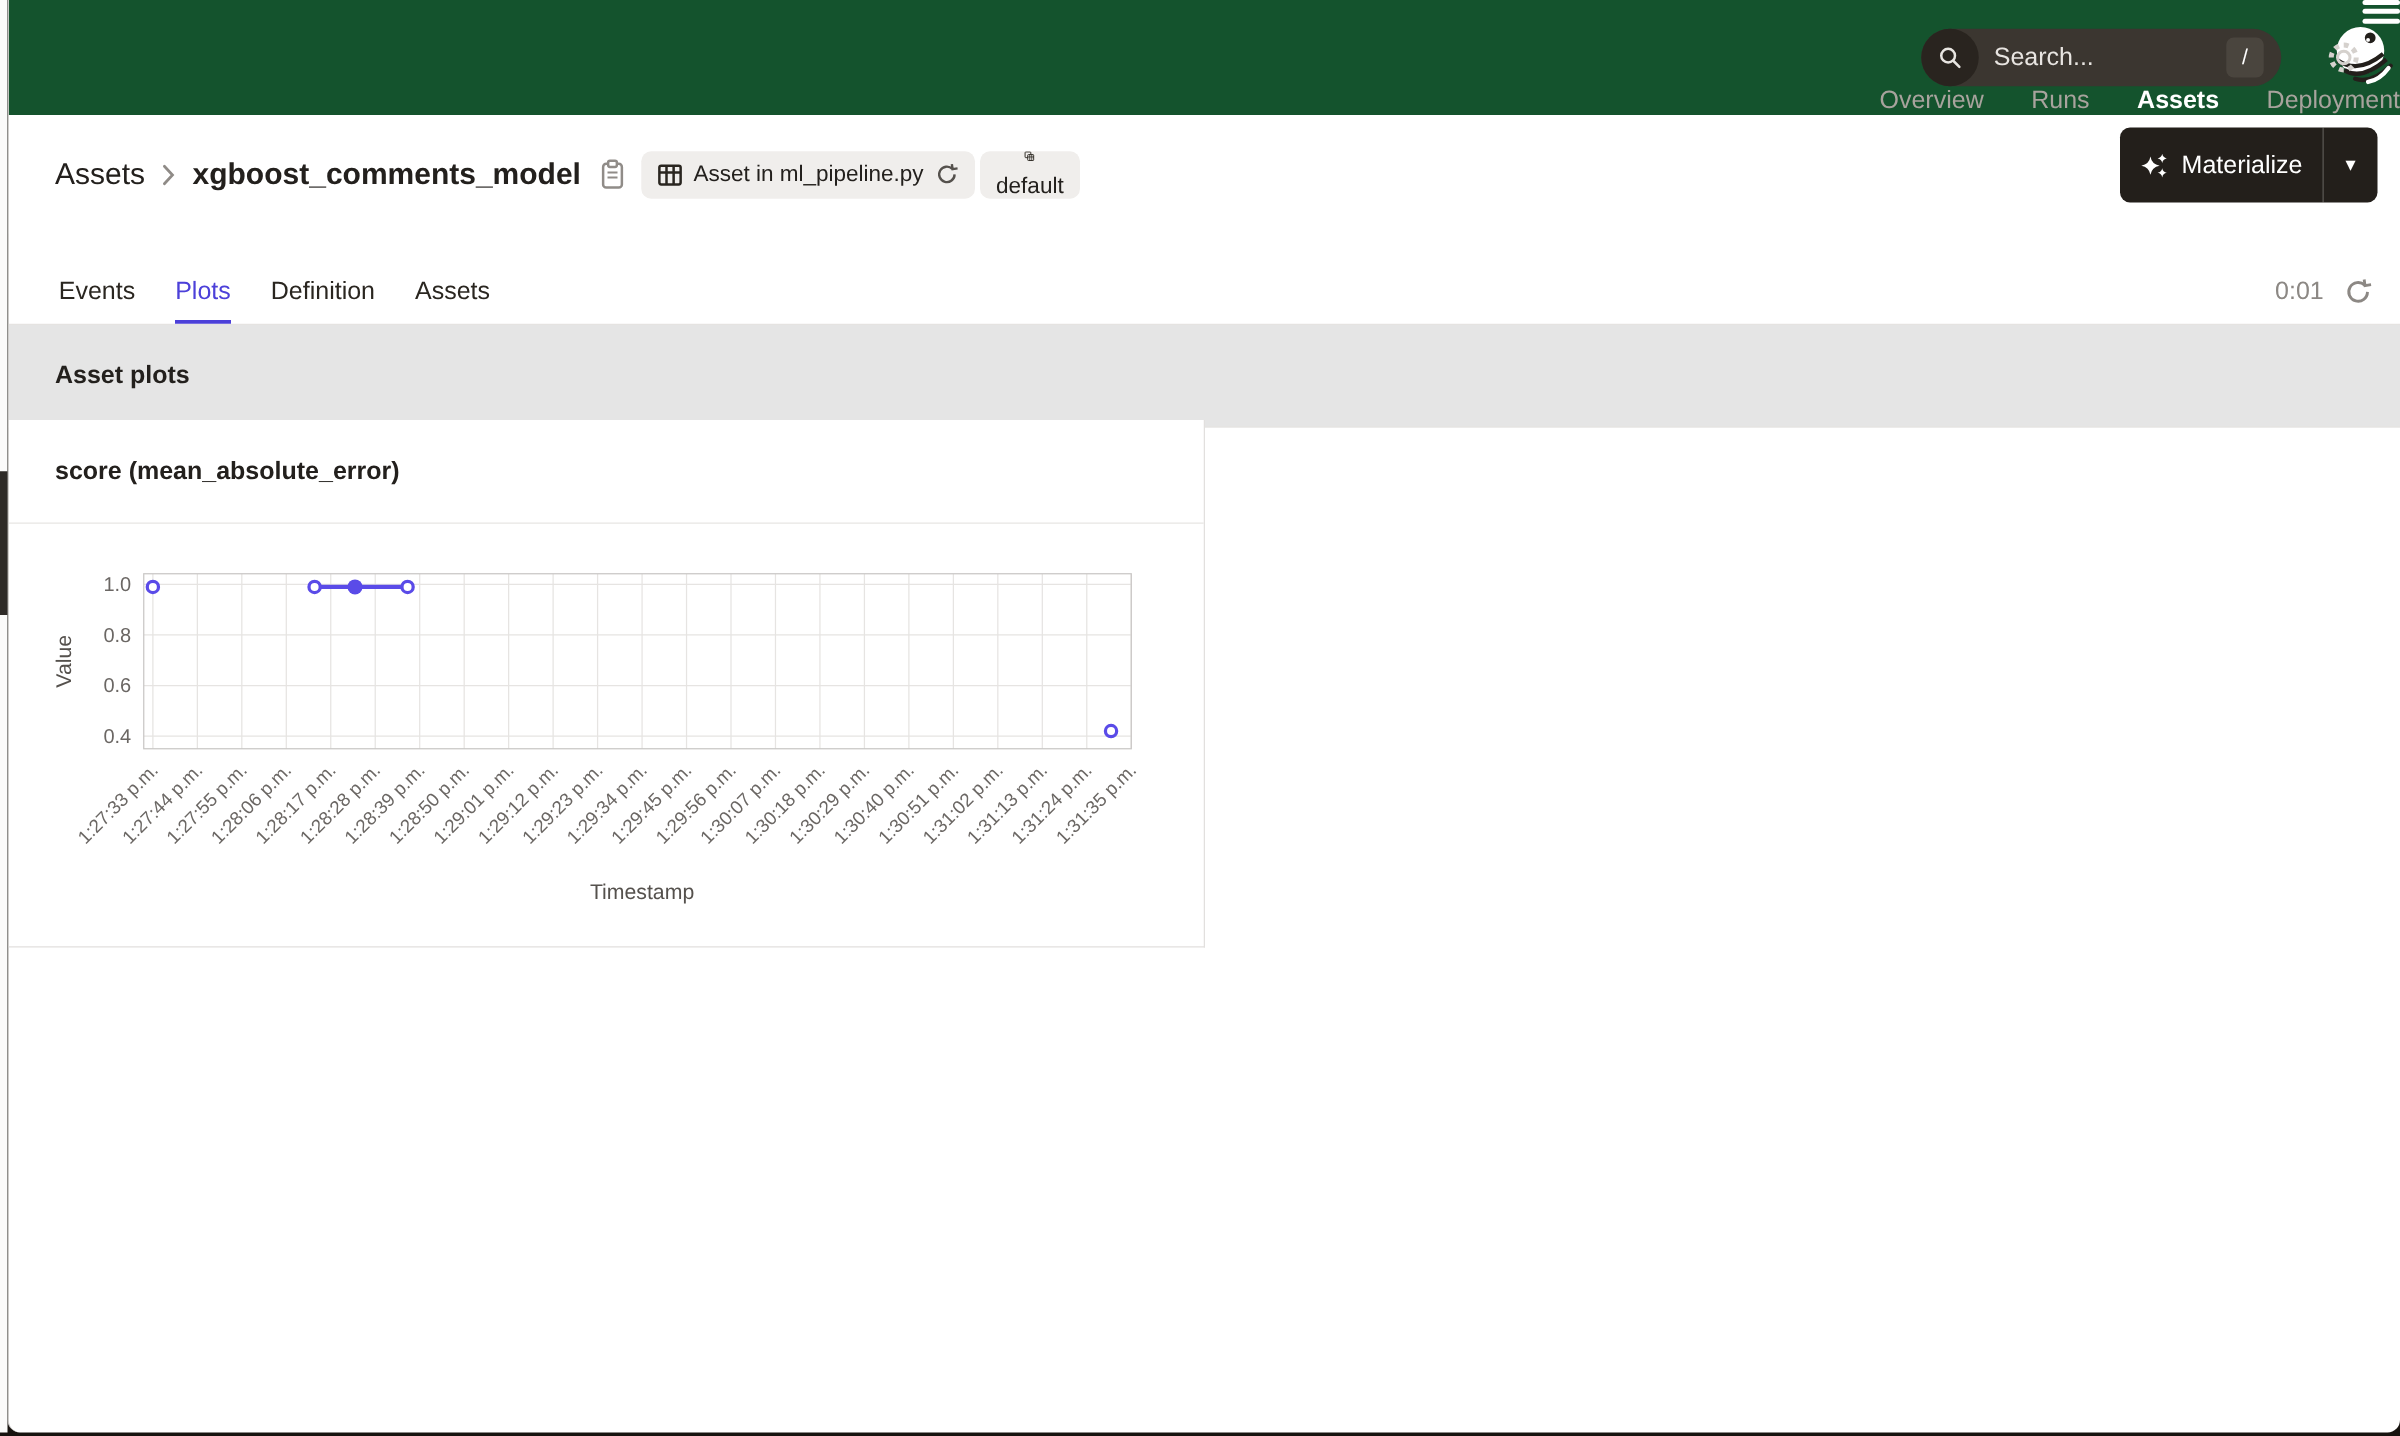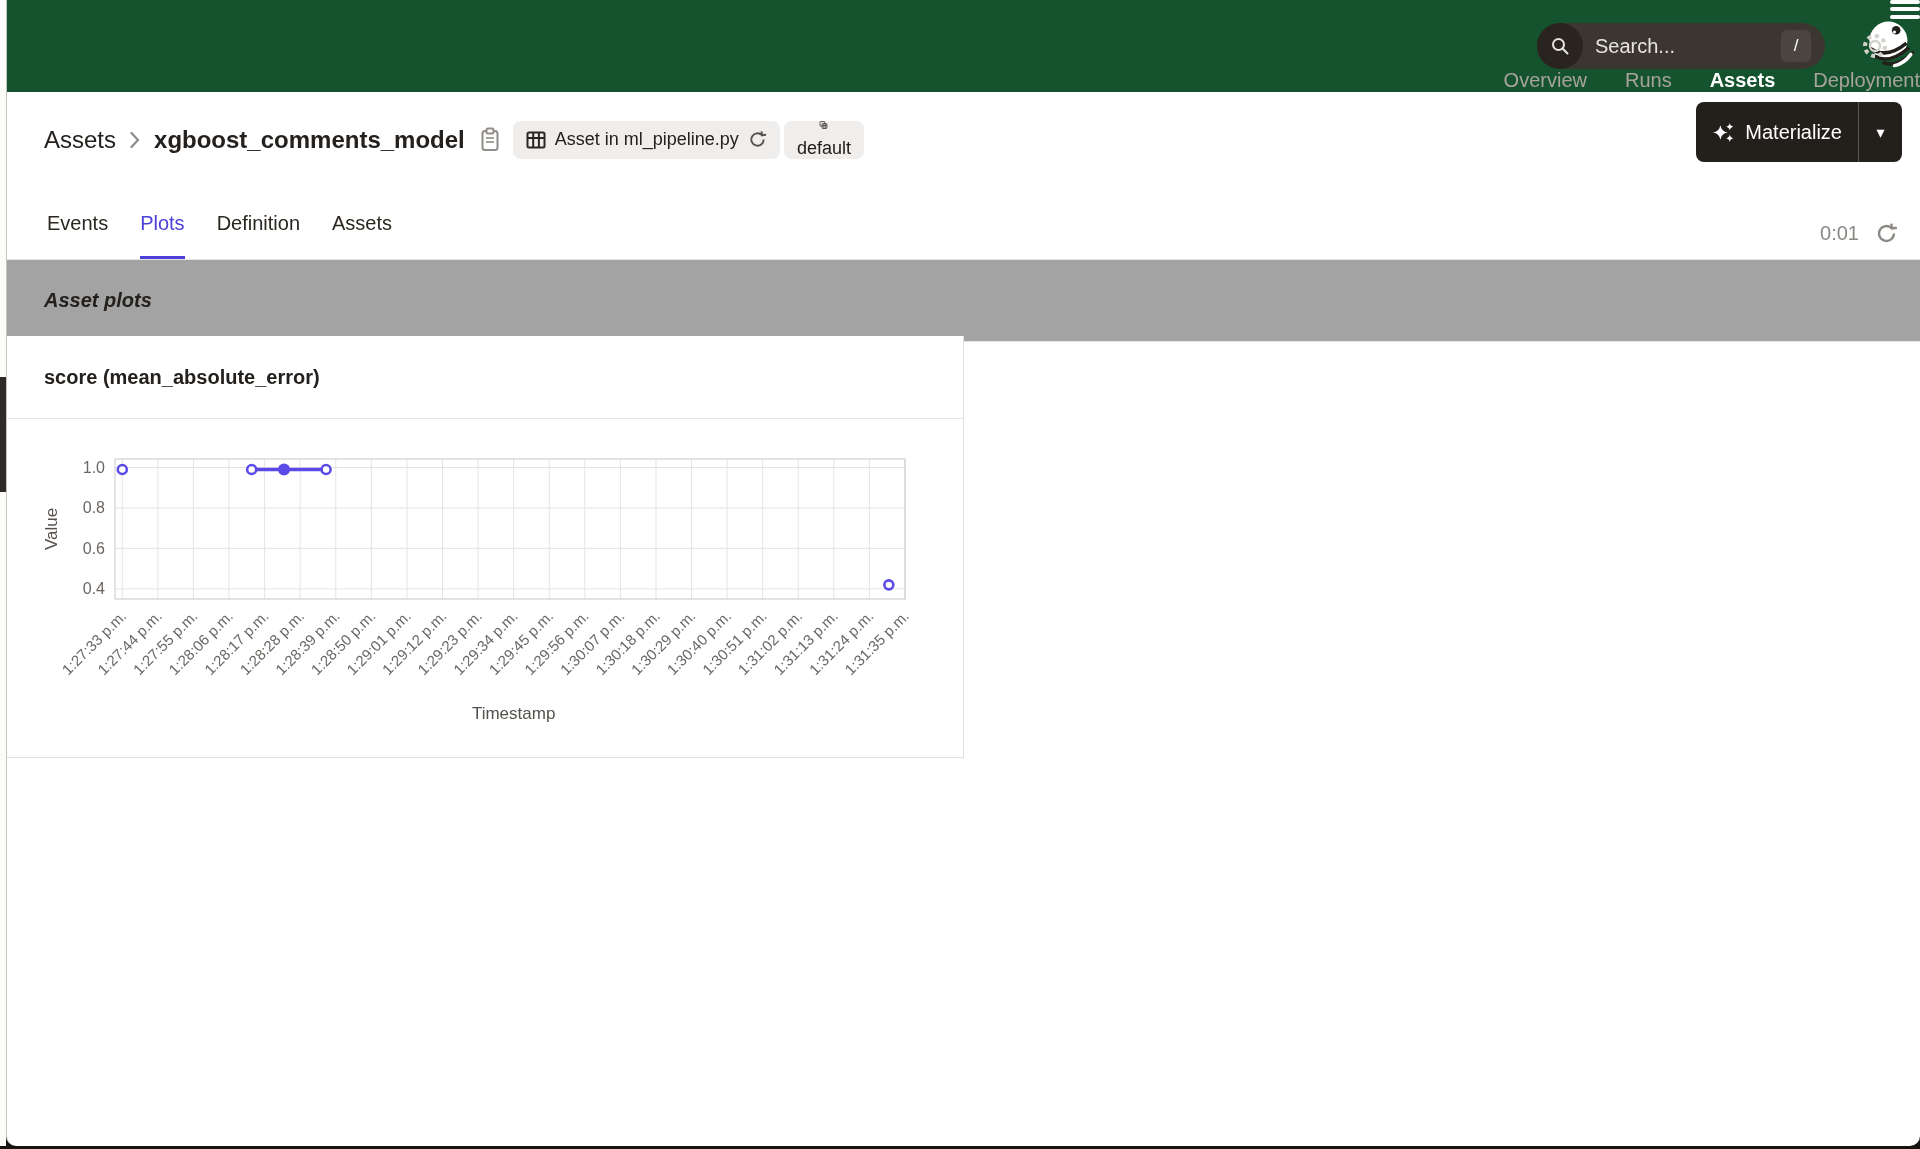--- a/index.html
+++ b/index.html
@@ -39,29 +39,29 @@
     padding:0 13px;font-size:18px;color:#23201d;cursor:pointer;}
   .badge.first{margin-left:12px;}
   .badge.second{margin-left:4px;flex-direction:column;}
   .materialize{position:absolute;right:18px;top:10px;height:60px;display:flex;background:#231f1b;
     border-radius:8px;overflow:hidden;cursor:pointer;}
   .materialize-main{display:flex;align-items:center;gap:10px;padding:0 16px 0 16px;color:#fff;font-size:20px;}
   .materialize-caret{width:44px;display:flex;align-items:center;justify-content:center;
     border-left:1px solid rgba(255,255,255,.25);color:#fff;font-size:16px;}
   
   .tabs-row{position:absolute;left:0;top:212px;width:100%;height:48px;border-bottom:1px solid #e5e3e1;
-    display:flex;padding-left:40px;}
+    display:flex;align-items:flex-end;padding-left:40px;}
   .tab{font-size:20px;color:#2a2620;padding-bottom:14px;margin-right:32px;cursor:pointer;}
   .tab.active{color:#4c40d9;font-weight:500;box-shadow:inset 0 -3px 0 #4c40d9;}
   .tabs-right{position:absolute;right:22px;top:10px;display:flex;align-items:center;gap:16px;}
   .timer{font-size:20px;color:#8c8884;}
   .refresh-btn{cursor:pointer;display:flex;align-items:center;}
   
   .section-head{position:absolute;left:0;top:260px;width:100%;height:82px;border-bottom:1px solid #e5e3e1;
-    display:flex;align-items:center;padding-left:37px;background:#a3a3a3;font-style:italic;}
+    display:flex;align-items:center;padding-left:37px;background:#e5e5e5;}
   .section-title{font-size:20px;font-weight:700;color:#23201d;}
   .plot-card{position:absolute;left:0;top:336px;width:957px;height:422px;background:#fff;
     border-right:1px solid #e2e0de;border-bottom:1px solid #e2e0de;}
   .plot-title-wrap{height:83px;border-bottom:1px solid #e8e6e4;display:flex;align-items:center;padding-left:37px;}
   .plot-title{font-size:20px;font-weight:700;color:#23201d;}
   .chart-wrap{position:absolute;left:0;top:83px;width:956px;height:339px;}
   text{font-family:"Liberation Sans","DejaVu Sans",sans-serif;}
 </style>
 </head>
 <body>

